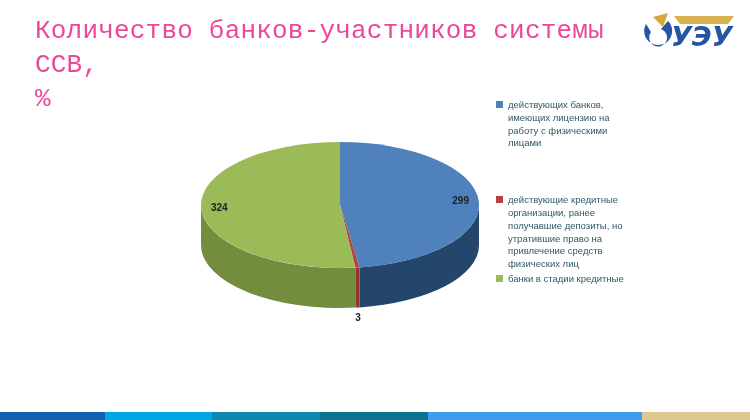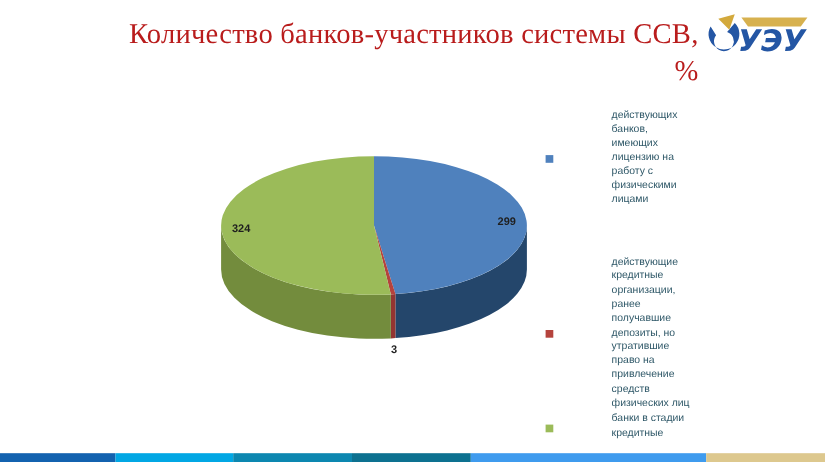--- a/index.html
+++ b/index.html
@@ -9,25 +9,25 @@
     height: 420px;
     background: #ffffff;
     overflow: hidden;
     font-family: "Liberation Sans", "DejaVu Sans", sans-serif;
   }
   .title {
     position: absolute;
     top: 14px;
     left: 35px;
     width: 600px;
-    text-align: right;
-    font-family: Liberation Serif, serif;
+    text-align: left;
+    font-family: Liberation Mono, monospace;
     font-size: 26px;
     line-height: 34px;
-    color: #b91c1c;
+    color: #ec4899;
     letter-spacing: 0.2px;
   }
   .logo {
     position: absolute;
     top: 8px;
     right: 12px;
     width: 100px;
     height: 50px;
   }
   .chart-svg {
@@ -40,22 +40,21 @@
   .legend {
     position: absolute;
     left: 496px;
     top: 99px;
     width: 132px;
     font-size: 9.5px;
     line-height: 12.8px;
   }
   .legend-item {
     display: flex;
-    align-items: center;
-    gap: 48px;
+    align-items: flex-start;
   }
   .legend-item:nth-child(1) { margin-bottom: 44px; }
   .legend-item:nth-child(2) { margin-bottom: 2px; }
   .legend-swatch {
     flex: 0 0 auto;
     width: 7px;
     height: 7px;
     margin: 2px 5px 0 0;
   }
   .stripe {

